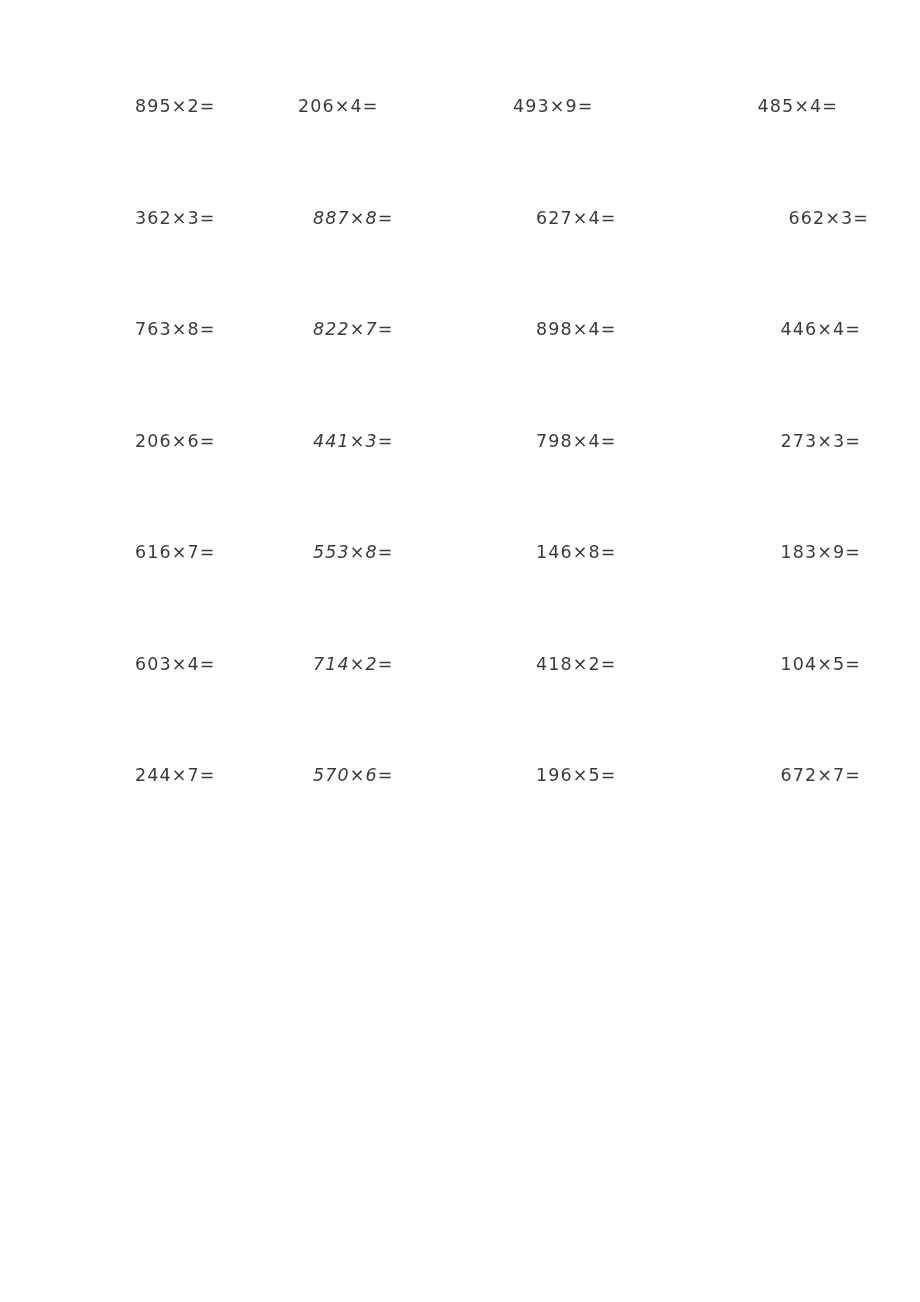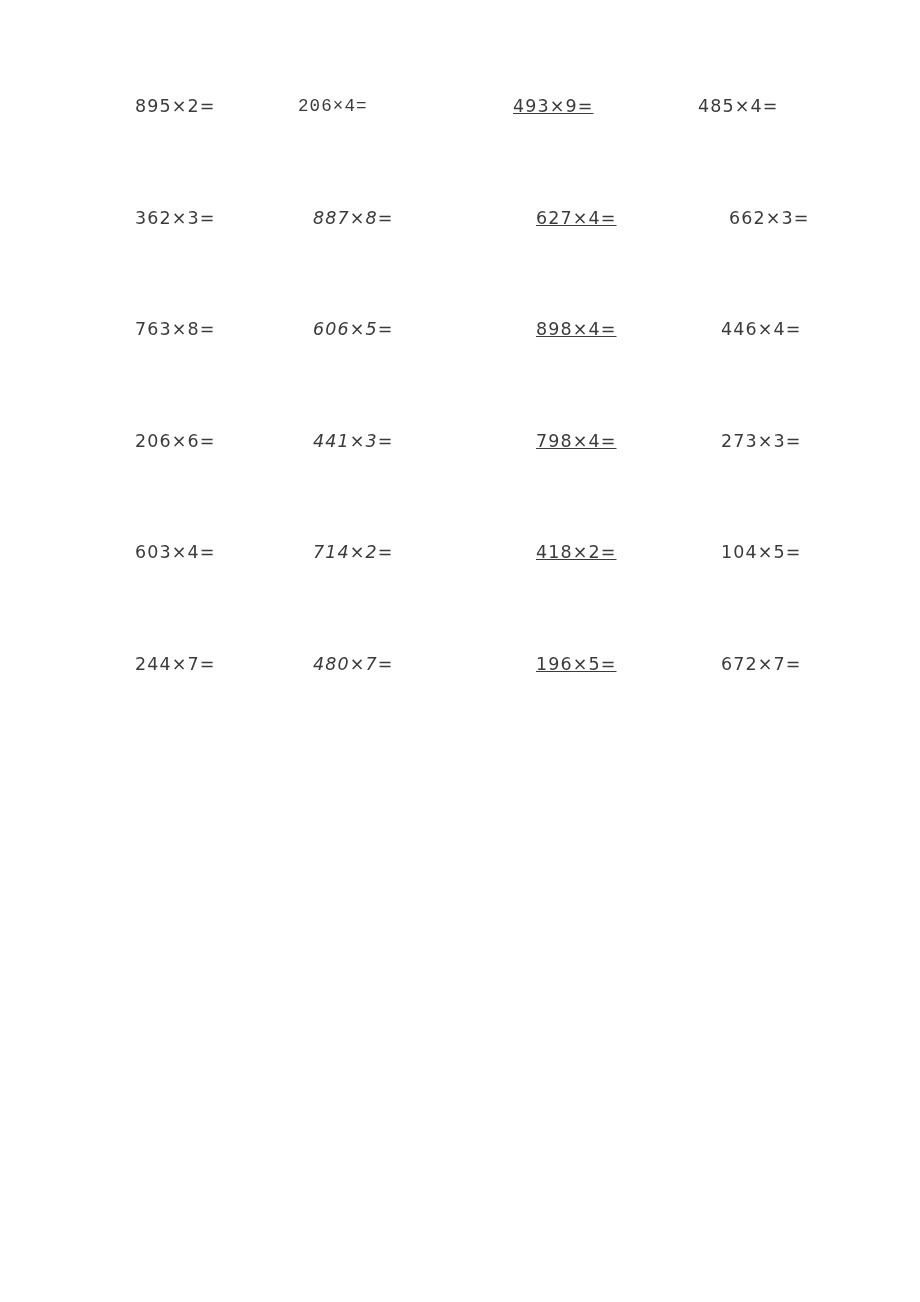--- a/index.html
+++ b/index.html
@@ -32,30 +32,30 @@
   .cell {
     flex: 0 0 auto;
     font-size: 17.5px;
     letter-spacing: 1.1px;
     color: #3b3b3b;
     line-height: 1;
     white-space: nowrap;
   }
   .c1 { width: 163px; }
   .c2 { width: 210px; }
-  .c3 { width: 180px; text-decoration: underline; }
-  .c4 { width: 140px; }
+  .c3 { width: 180px; }
+  .c4 { width: 140px; text-align: right; }
   
   .nudge-r { padding-left: 10px; }
   .ind-c2 { padding-left: 15px; font-style: italic; }
   .ind-c3 { padding-left: 13px; }
   .ind-c4 { padding-left: 13px; }
   .ind-c3-first { padding-left: 5px; }
   .ind-c4-first { padding-left: 5px; }
-  .ind-c2-first { padding-left: 0px; font-family: Liberation Mono, monospace; }
+  .ind-c2-first { padding-left: 0px; }
 </style>
 </head>
 <body>
 
 <div class="page">
   <div class="worksheet">
 
     <div class="row">
       <div class="cell c1">895×2=</div>
       <div class="cell c2 ind-c2-first">206×4=</div>
@@ -65,44 +65,50 @@
 
     <div class="row">
       <div class="cell c1">362×3=</div>
       <div class="cell c2 ind-c2">887×8=</div>
       <div class="cell c3 ind-c3">627×4=</div>
       <div class="cell c4 ind-c4 nudge-r">662×3=</div>
     </div>
 
     <div class="row">
       <div class="cell c1">763×8=</div>
-      <div class="cell c2 ind-c2">606×5=</div>
+      <div class="cell c2 ind-c2">822×7=</div>
       <div class="cell c3 ind-c3">898×4=</div>
       <div class="cell c4 ind-c4-first">446×4=</div>
     </div>
 
 
     <div class="row">
       <div class="cell c1">206×6=</div>
       <div class="cell c2 ind-c2">441×3=</div>
       <div class="cell c3 ind-c3">798×4=</div>
       <div class="cell c4 ind-c4-first">273×3=</div>
     </div>
 
 
+    <div class="row">
+      <div class="cell c1">616×7=</div>
+      <div class="cell c2 ind-c2">553×8=</div>
+      <div class="cell c3 ind-c3">146×8=</div>
+      <div class="cell c4 ind-c4-first">183×9=</div>
+    </div>
 
     <div class="row">
       <div class="cell c1">603×4=</div>
       <div class="cell c2 ind-c2">714×2=</div>
       <div class="cell c3 ind-c3">418×2=</div>
       <div class="cell c4 ind-c4-first">104×5=</div>
     </div>
 
     <div class="row">
       <div class="cell c1">244×7=</div>
-      <div class="cell c2 ind-c2">480×7=</div>
+      <div class="cell c2 ind-c2">570×6=</div>
       <div class="cell c3 ind-c3">196×5=</div>
       <div class="cell c4 ind-c4-first">672×7=</div>
     </div>
 
 
   </div>
 </div>
 
 </body></html>

